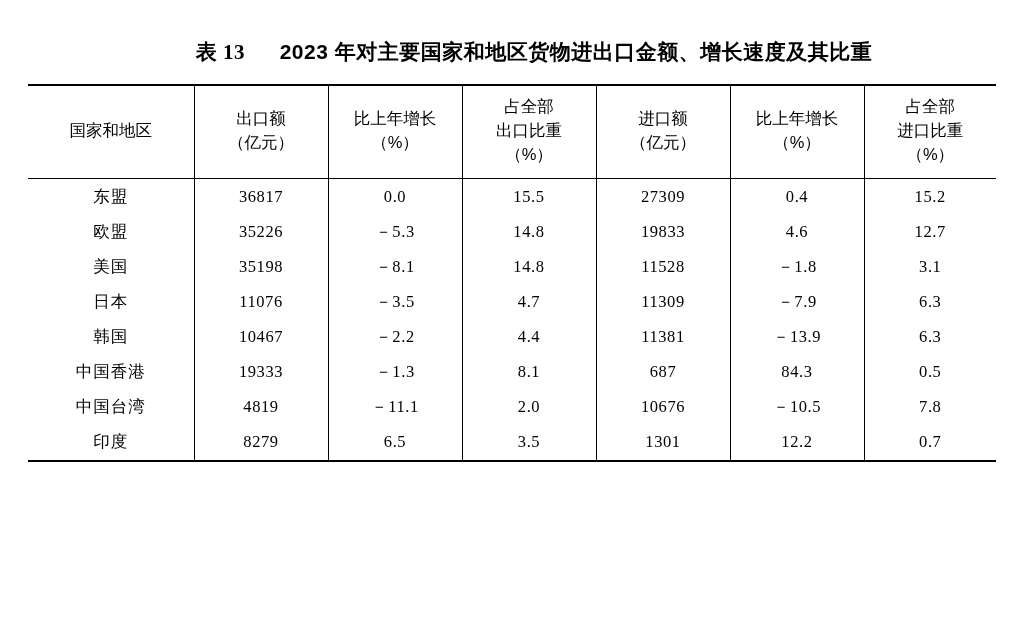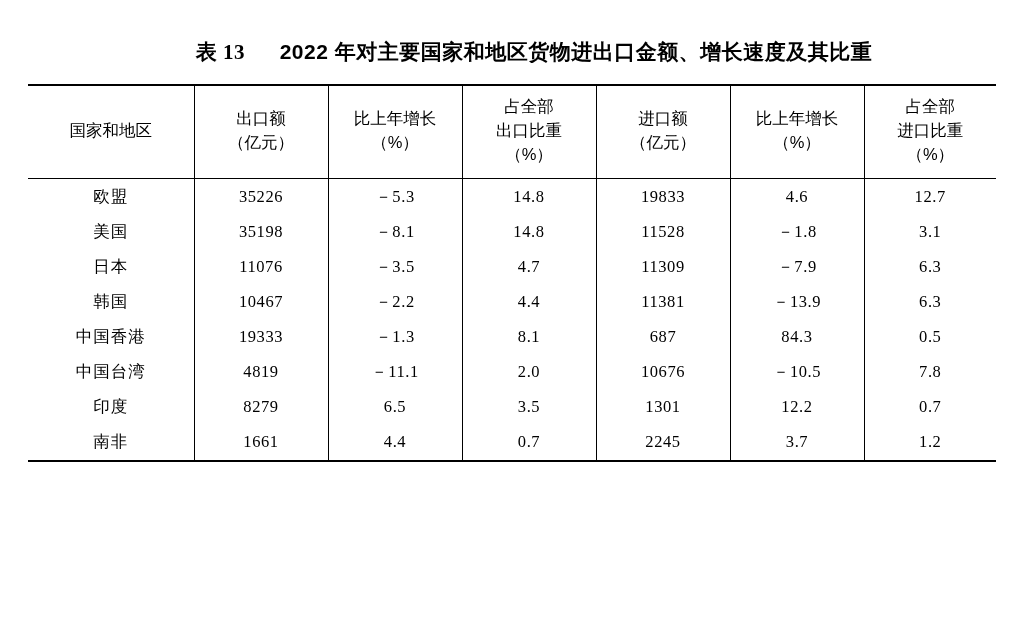--- a/index.html
+++ b/index.html
@@ -102,21 +102,21 @@
   .hdr-line { display: block; }
 </style>
 </head>
 <body>
 
 <div class="page">
 
   <div class="title">
     <span class="tnum">表 13</span>
     <span style="display:inline-block;width:22px;"></span>
-    <span>2022 年对主要国家和地区货物进出口金额、增长速度及其比重</span>
+    <span>2023 年对主要国家和地区货物进出口金额、增长速度及其比重</span>
   </div>
 
   <div class="table-wrap">
     <div class="rule-top"></div>
     <table class="data">
       <colgroup>
         <col style="width:166px">
         <col style="width:134px">
         <col style="width:134px">
         <col style="width:134px">
@@ -163,20 +163,29 @@
       <colgroup>
         <col style="width:166px">
         <col style="width:134px">
         <col style="width:134px">
         <col style="width:134px">
         <col style="width:134px">
         <col style="width:134px">
         <col style="width:132px">
       </colgroup>
       <tbody>
+        <tr>
+          <td class="first name">东盟</td>
+          <td class="num">36817</td>
+          <td class="num">0.0</td>
+          <td class="num">15.5</td>
+          <td class="num">27309</td>
+          <td class="num">0.4</td>
+          <td class="last num">15.2</td>
+        </tr>
         <tr>
           <td class="first name">欧盟</td>
           <td class="num">35226</td>
           <td class="num">－5.3</td>
           <td class="num">14.8</td>
           <td class="num">19833</td>
           <td class="num">4.6</td>
           <td class="last num">12.7</td>
         </tr>
         <tr>
@@ -226,27 +235,18 @@
         </tr>
         <tr>
           <td class="first name">印度</td>
           <td class="num">8279</td>
           <td class="num">6.5</td>
           <td class="num">3.5</td>
           <td class="num">1301</td>
           <td class="num">12.2</td>
           <td class="last num">0.7</td>
         </tr>
-        <tr>
-          <td class="first name">南非</td>
-          <td class="num">1661</td>
-          <td class="num">4.4</td>
-          <td class="num">0.7</td>
-          <td class="num">2245</td>
-          <td class="num">3.7</td>
-          <td class="last num">1.2</td>
-        </tr>
       </tbody>
     </table>
     <div class="rule-bottom"></div>
   </div>
 
 </div>
 
 </body></html>

